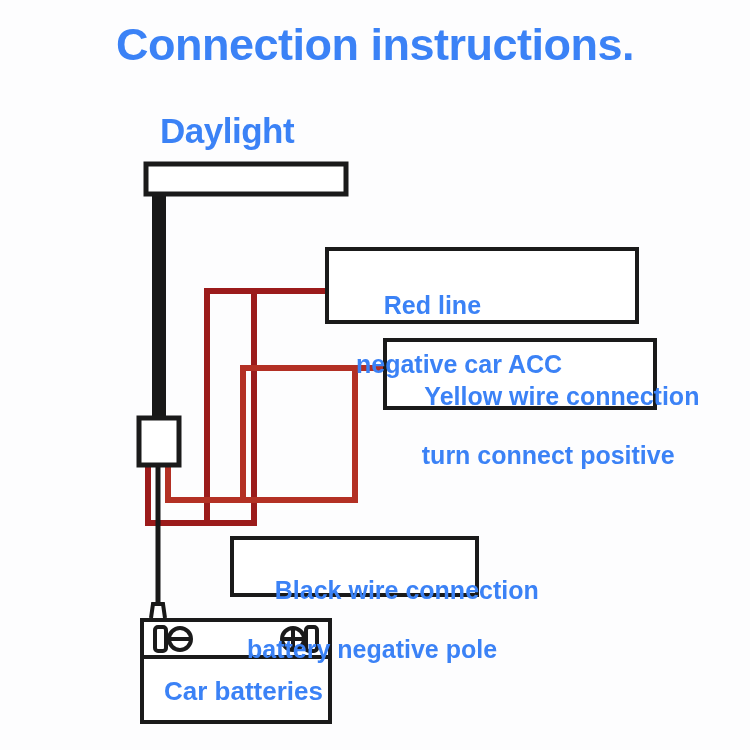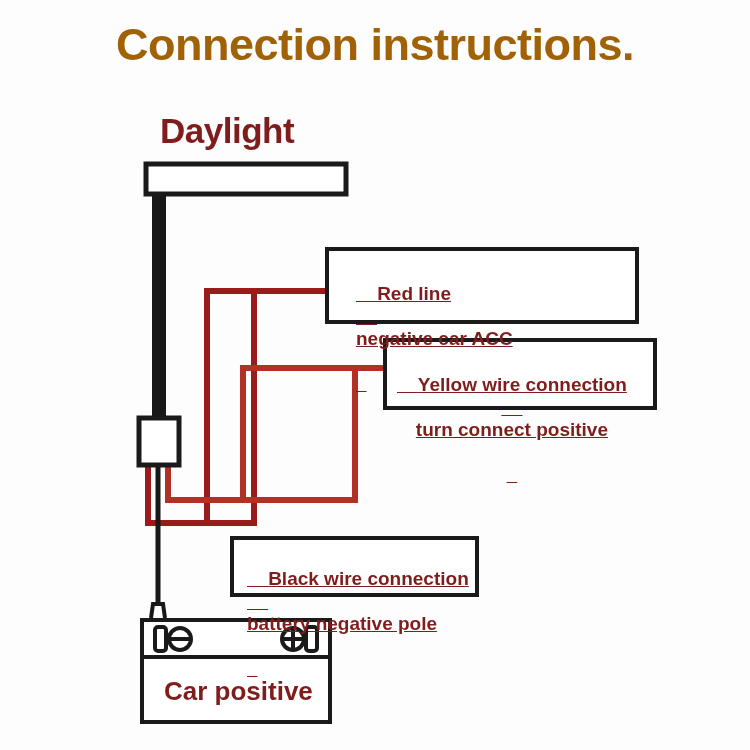--- a/index.html
+++ b/index.html
@@ -17,45 +17,44 @@
   }
   #diagram-svg {
     position: absolute;
     left: 0;
     top: 0;
     width: 750px;
     height: 750px;
   }
   .overlay-text {
     position: absolute;
-    color: #7f1d1d;
+    color: #3b82f6;
     font-family: "Liberation Sans", sans-serif;
     font-weight: bold;
     white-space: pre;
     line-height: 1.18;
   }
   #page-title {
     left: 0;
     top: 18px;
     width: 750px;
     text-align: center;
-    color: #a16207;
+    color: #3b82f6;
     font-size: 45px;
     font-weight: bold;
     letter-spacing: -0.5px;
   }
   #daylight-label {
     left: 160px;
     top: 110px;
     font-size: 35px;
     letter-spacing: -0.5px;
   }
   .callout-text {
-    font-size: 19px;
-    text-decoration: underline;
+    font-size: 25px;
   }
   #red-line-text {
     left: 356px;
     top: 261px;
   }
   #yellow-wire-text {
     left: 397px;
     top: 352px;
     text-align: center;
   }
@@ -128,15 +127,15 @@
   <div class="overlay-text callout-text" id="yellow-wire-text">
     <span>Yellow wire connection</span>
     <span class="callout-line2">turn connect positive</span>
   </div>
 
   <div class="overlay-text callout-text" id="black-wire-text">
     <span>Black wire connection</span>
     <span class="callout-line2">battery negative pole</span>
   </div>
 
-  <div class="overlay-text" id="battery-label">Car positive</div>
+  <div class="overlay-text" id="battery-label">Car batteries</div>
 
 </div>
 
 </body></html>

